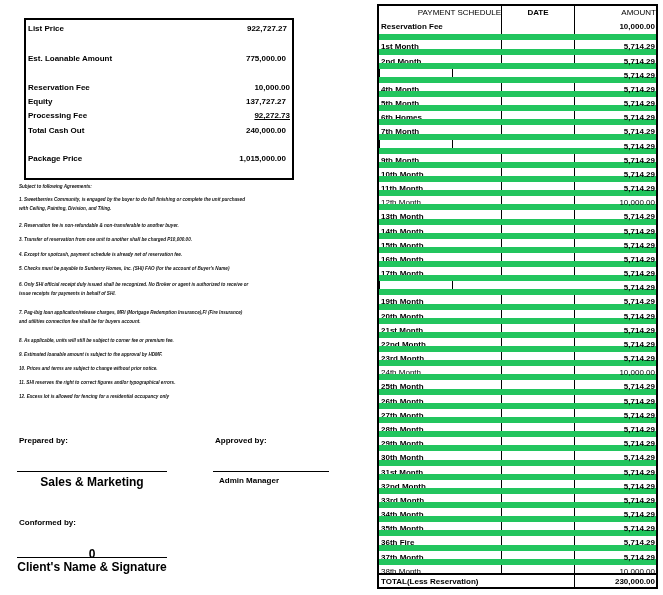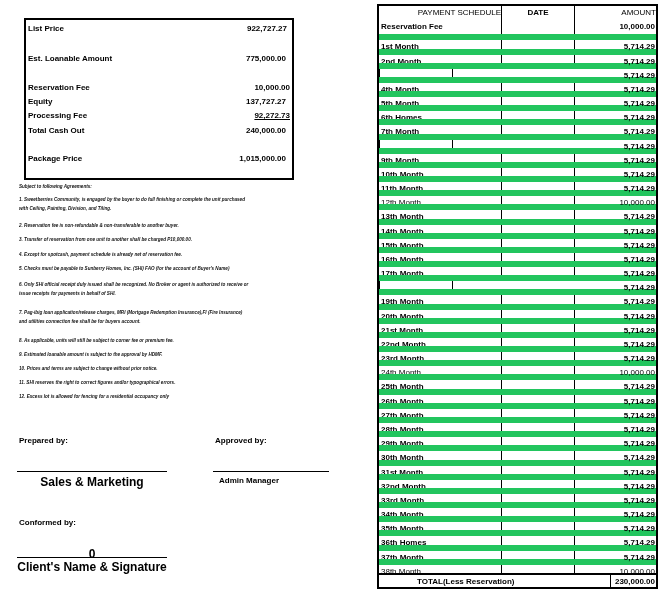--- a/index.html
+++ b/index.html
@@ -28,21 +28,21 @@
   #schedule { position: absolute; left: 377px; top: 4px; width: 277px; border: 2px solid #000;
               border-collapse: collapse; font-size: 8px; }
   #schedule .row { display: flex; height: 14.18px; border-top: 6px solid #22c55e; box-sizing: border-box; }
   #schedule .row:first-child { border-top: none; }
   #schedule .c1 { width: 122px; padding-left: 2px; box-sizing: border-box; line-height: 13px; font-weight: bold; white-space: nowrap; overflow: hidden; }
   #schedule .c2 { width: 73px; border-left: 1px solid #000; box-sizing: border-box; }
   #schedule .c3 { flex: 1; border-left: 1px solid #000; text-align: right; padding-right: 1px; box-sizing: border-box; line-height: 13px; font-weight: bold; }
   #schedule .hdr .c1, #schedule .hdr .c2, #schedule .hdr .c3 { text-align: right; font-weight: normal; padding: 0; }
   #schedule .row.strong .c1, #schedule .row.strong .c3 { font-weight: 400; }
   #schedule .row.total .c1 { width: 195px; }
-  #schedule .row.total { border-top: 2px solid #000; padding-left: 36px; }
+  #schedule .row.total { border-top: 2px solid #000; }
 </style>
 </head>
 <body>
 
 <div id="summary">
   <div class="sum-row" style="top:3px">
     <span class="lbl">List Price</span>
     <span class="val" style="right:3px">922,727.27</span>
   </div>
   <div class="sum-row" style="top:33px">
@@ -281,21 +281,21 @@
         <div class="c1">34th Month</div>
         <div class="c2"></div>
         <div class="c3">5,714.29</div>
       </div>
       <div class="row">
         <div class="c1">35th Month</div>
         <div class="c2"></div>
         <div class="c3">5,714.29</div>
       </div>
       <div class="row">
-        <div class="c1">36th Homes</div>
+        <div class="c1">36th Fire</div>
         <div class="c2"></div>
         <div class="c3">5,714.29</div>
       </div>
       <div class="row">
         <div class="c1">37th Month</div>
         <div class="c2"></div>
         <div class="c3">5,714.29</div>
       </div>
       <div class="row strong">
         <div class="c1">38th Month</div>

